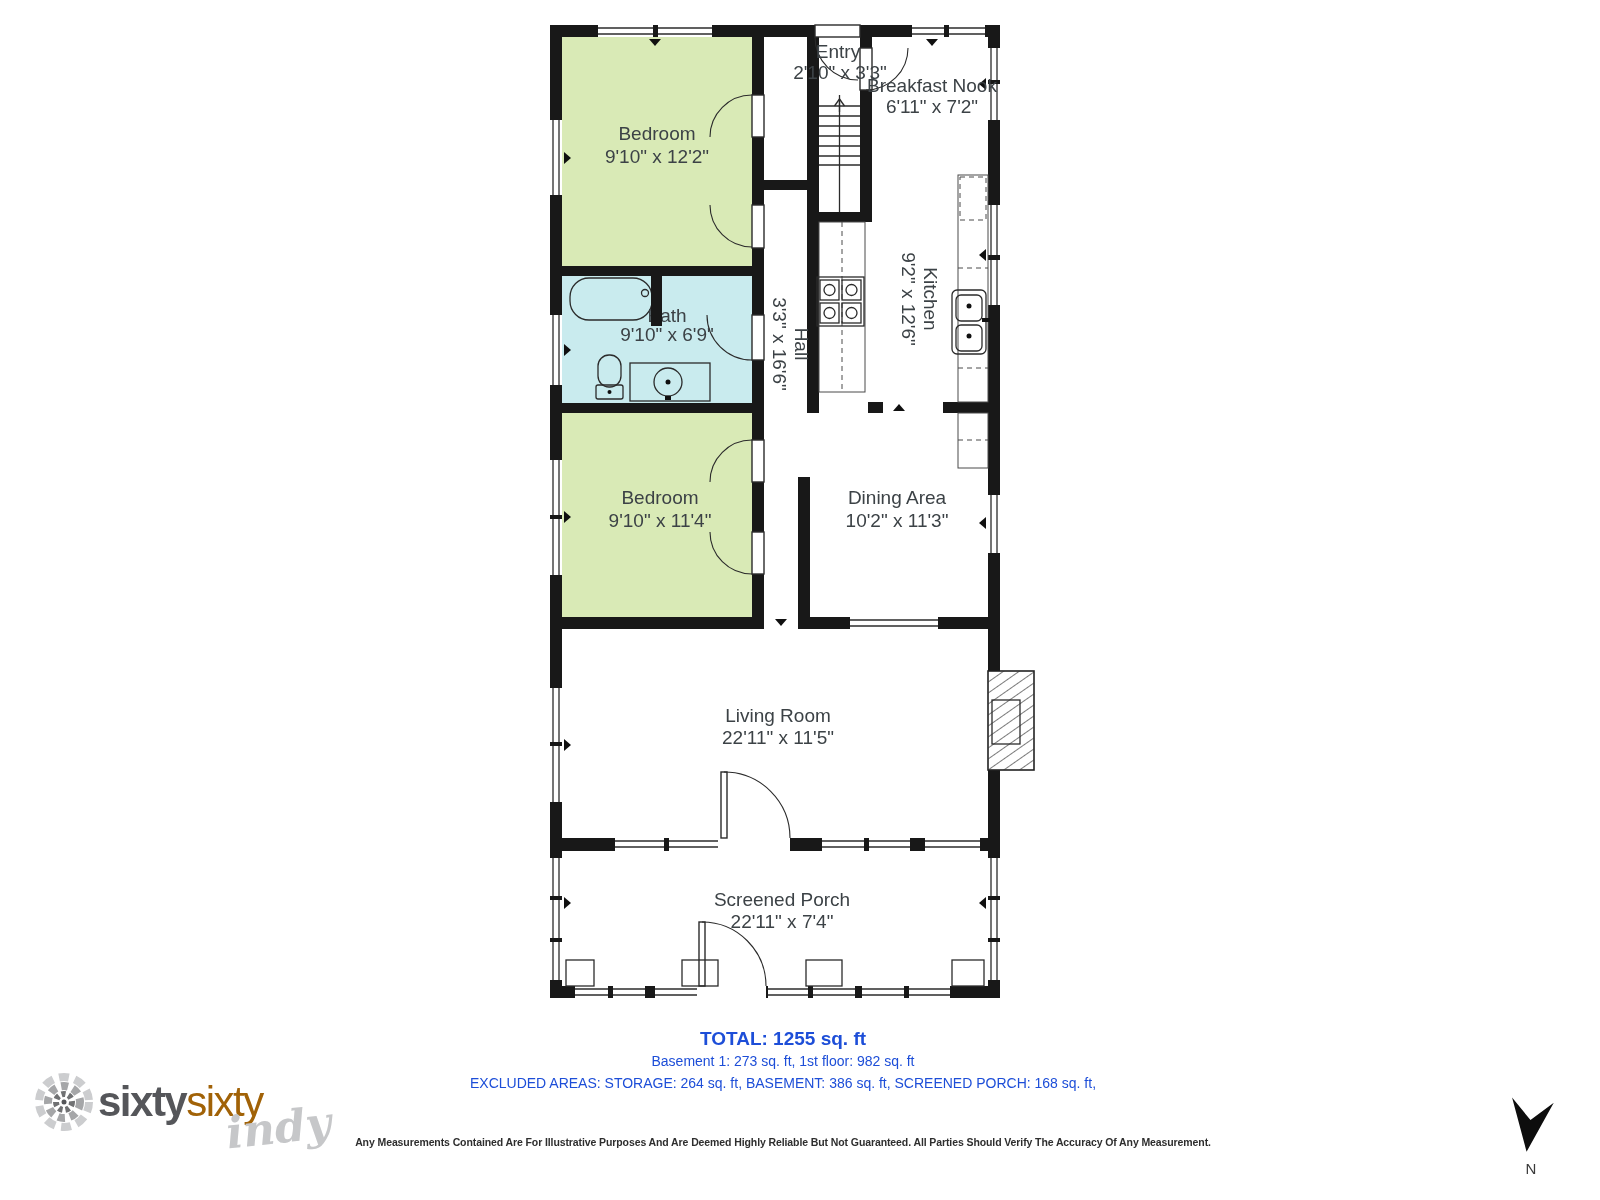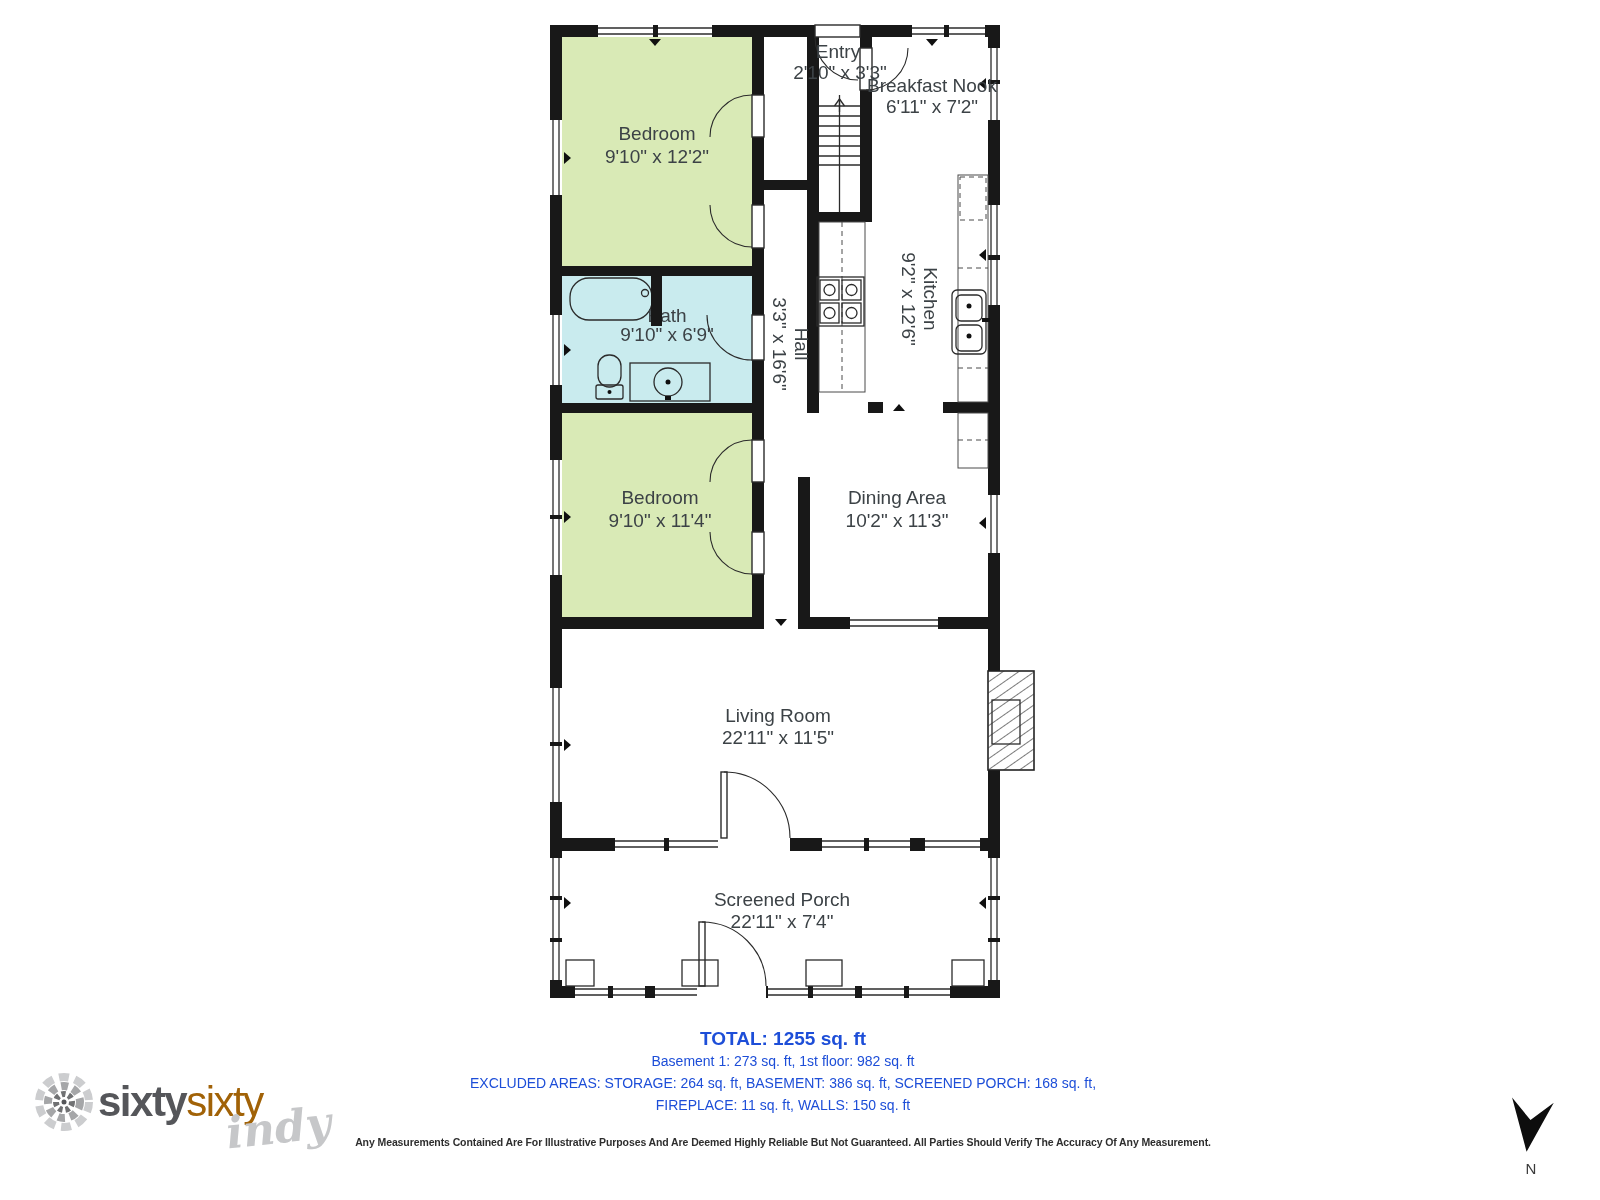--- a/index.html
+++ b/index.html
@@ -351,21 +351,20 @@
 
     <text class="rl" x="782" y="906">Screened Porch</text>
     <text class="rl" x="782" y="928">22'11" x 7'4"</text>
   </g>
 </svg>
 
 <div class="summary">
   <div class="total">TOTAL: 1255 sq. ft</div>
   <div class="line">Basement 1: 273 sq. ft, 1st floor: 982 sq. ft</div>
   <div class="line">EXCLUDED AREAS: STORAGE: 264 sq. ft, BASEMENT: 386 sq. ft, SCREENED PORCH: 168 sq. ft,</div>
-  <div class="line">FIREPLACE: 11 sq. ft, WALLS: 150 sq. ft</div>
 </div>
 <div class="disclaimer">Any Measurements Contained Are For Illustrative Purposes And Are Deemed Highly Reliable But Not Guaranteed. All Parties Should Verify The Accuracy Of Any Measurement.</div>
 
 <div class="logo">
   <svg class="logo-icon" width="62" height="72" viewBox="0 0 62 72">
     <circle cx="30" cy="36" r="25" fill="none" stroke="#cccdcf" stroke-width="8" stroke-dasharray="10 6"></circle>
     <circle cx="30" cy="36" r="16" fill="none" stroke="#a5a6a8" stroke-width="8" stroke-dasharray="7 5"></circle>
     <circle cx="30" cy="36" r="8" fill="none" stroke="#707173" stroke-width="6" stroke-dasharray="4 3"></circle>
     <circle cx="30" cy="36" r="2.5" fill="#555659"></circle>
   </svg>

